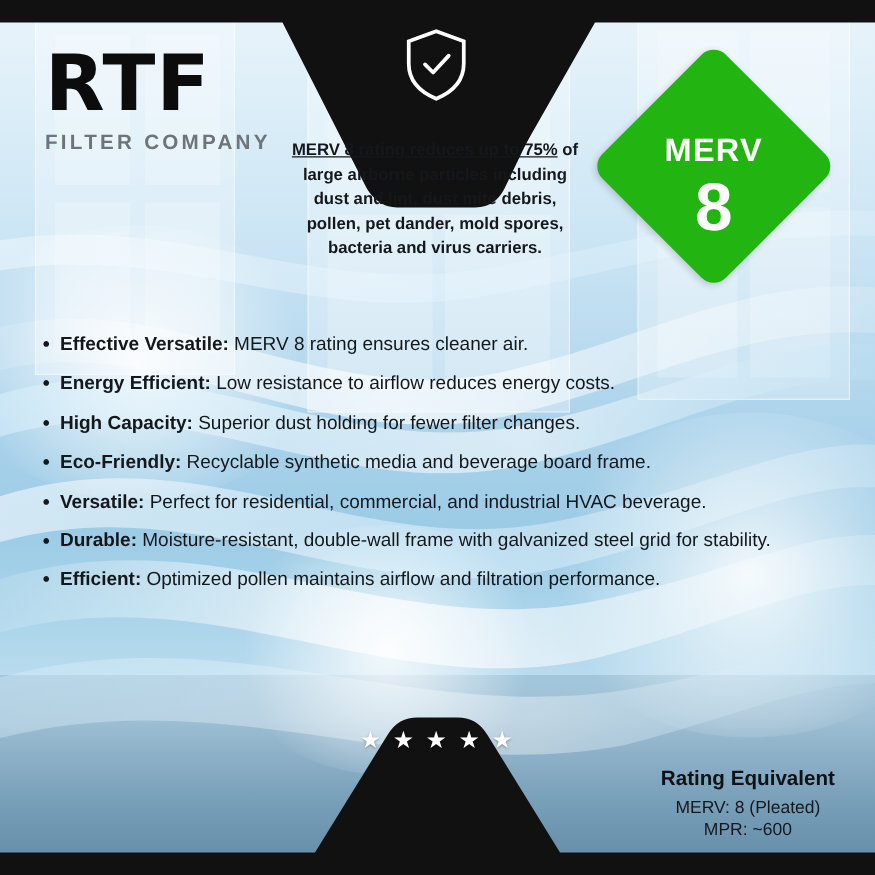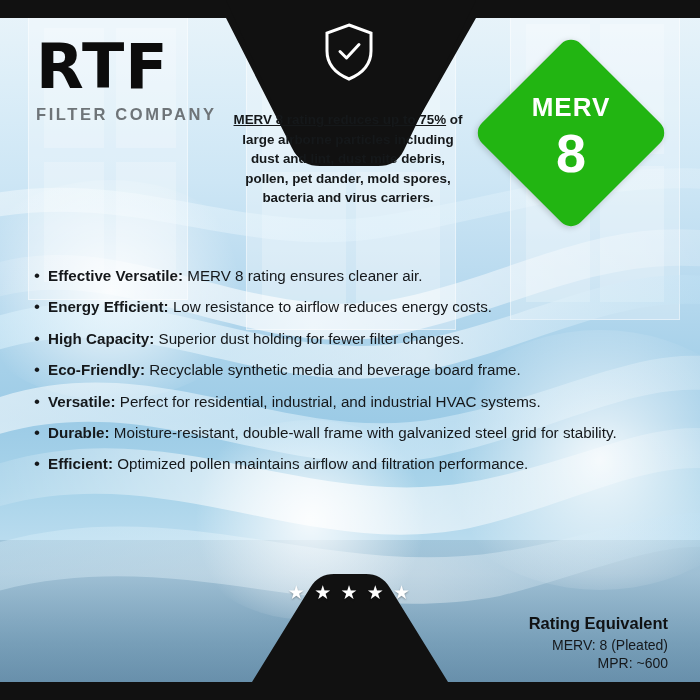--- a/index.html
+++ b/index.html
@@ -101,21 +101,21 @@
   }
   .diamond {
     position: absolute; left: 29px; top: 29px;
     width: 140px; height: 140px;
     background: #22b512;
     transform: rotate(45deg);
     border-radius: 14px;
     box-shadow: 0 2px 6px rgba(0,0,0,0.18);
   }
   .diamond-text {
-    position: absolute; left: 0; top: 4px; width: 198px; height: 198px;
+    position: absolute; left: 0; top: 17px; width: 198px; height: 198px;
     display: flex; flex-direction: column;
     align-items: center; justify-content: center;
     color: #fff; line-height: 1;
   }
   .diamond-text .d-label {
     font-size: 26px; font-weight: 700; letter-spacing: 1px;
     margin-bottom: 6px;
   }
   .diamond-text .d-value {
     font-size: 54px; font-weight: 700;
@@ -151,21 +151,21 @@
     text-align: center;
     color: #ffffff;
     font-size: 19px;
     letter-spacing: 2px;
     text-shadow: 0 1px 2px rgba(0,0,0,0.35);
   }
 
   
   .rating {
     position: absolute; right: 32px; bottom: 28px;
-    text-align: right;
+    text-align: center;
     color: #101214;
   }
   .rating-title {
     font-size: 16.5px; font-weight: 700; margin-bottom: 3px;
   }
   .rating-line {
     font-size: 14px; line-height: 1.3; color: #15181b;
   }
 </style>
 </head>
@@ -270,21 +270,21 @@
     <div class="kb-item">
       <span class="kb-bullet">•</span>
       <span class="kb-text"><b>High Capacity:</b><span> Superior dust holding for fewer filter changes.</span></span>
     </div>
     <div class="kb-item">
       <span class="kb-bullet">•</span>
       <span class="kb-text"><b>Eco-Friendly:</b><span> Recyclable synthetic media and beverage board frame.</span></span>
     </div>
     <div class="kb-item">
       <span class="kb-bullet">•</span>
-      <span class="kb-text"><b>Versatile:</b><span> Perfect for residential, industrial, and industrial HVAC systems.</span></span>
+      <span class="kb-text"><b>Versatile:</b><span> Perfect for residential, commercial, and industrial HVAC beverage.</span></span>
     </div>
     <div class="kb-item">
       <span class="kb-bullet">•</span>
       <span class="kb-text"><b>Durable:</b><span> Moisture-resistant, double-wall frame with galvanized steel grid for stability.</span></span>
     </div>
     <div class="kb-item">
       <span class="kb-bullet">•</span>
       <span class="kb-text"><b>Efficient:</b><span> Optimized pollen maintains airflow and filtration performance.</span></span>
     </div>
   </div>

